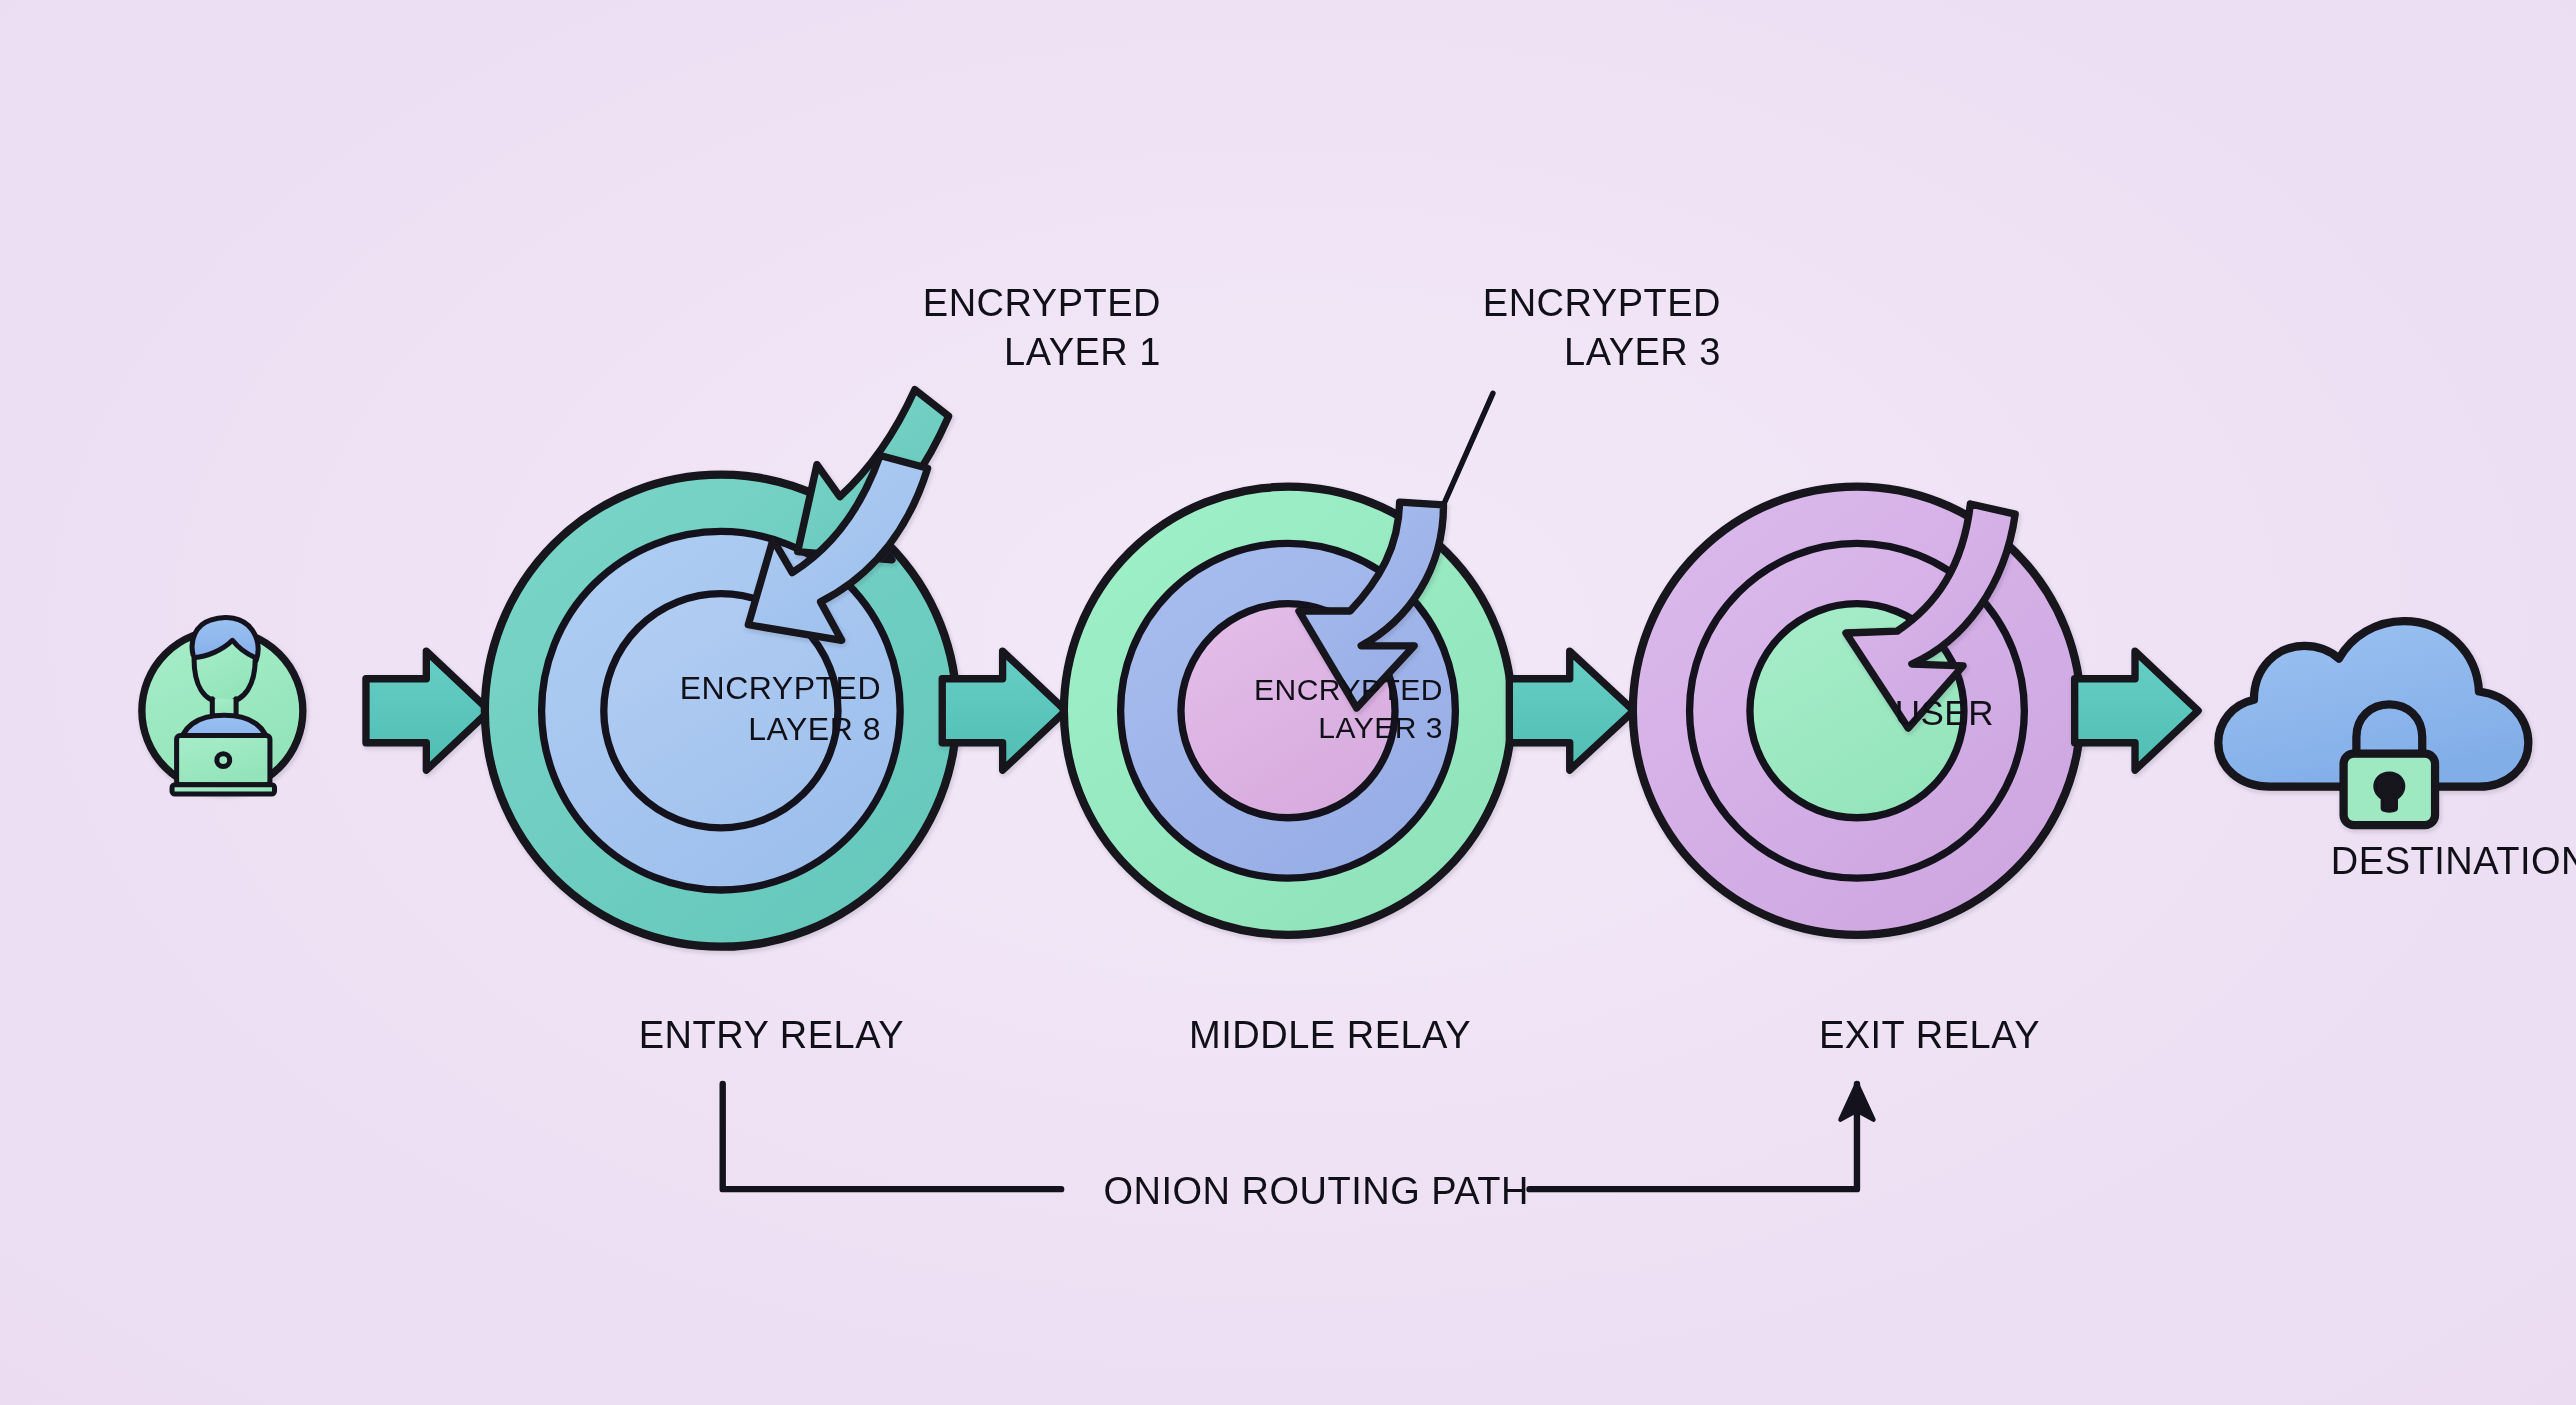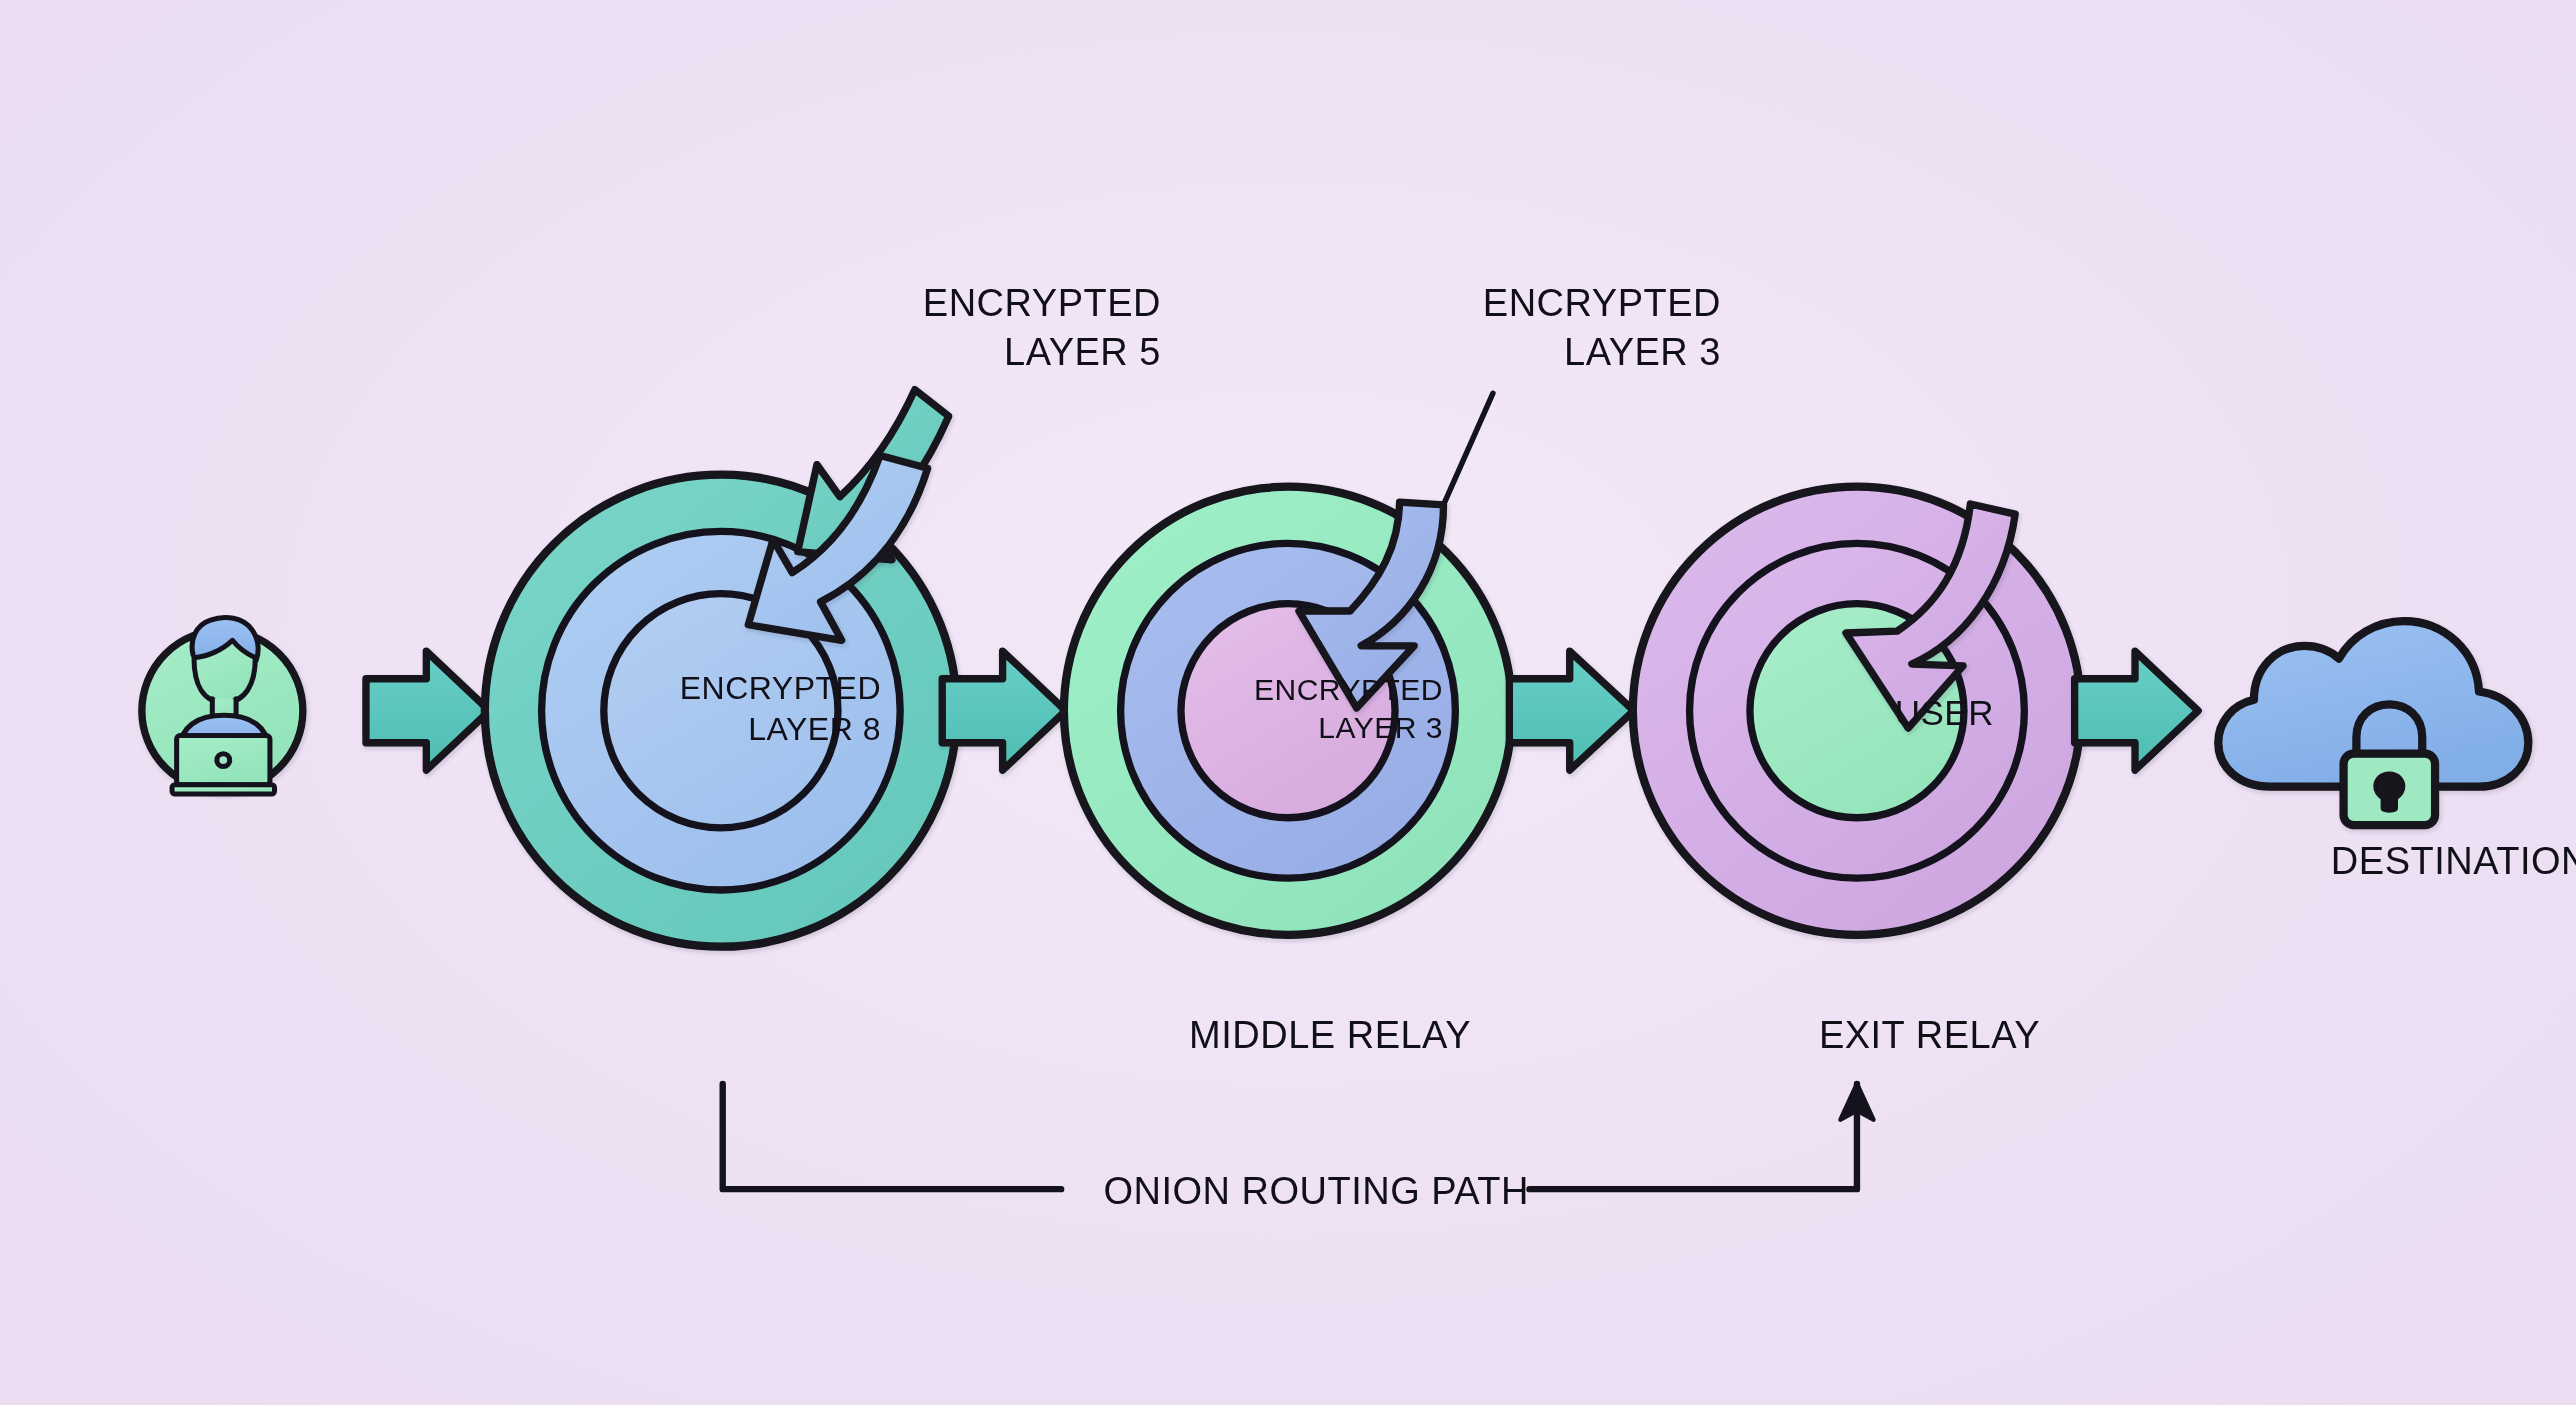--- a/index.html
+++ b/index.html
@@ -222,30 +222,31 @@
       <g fill="none" stroke-width="7">
         <path d="M 790 1185 L 790 1300 L 1160 1300"></path>
         <path d="M 1672 1300 L 2030 1300 L 2030 1185"></path>
         <path d="M 2030 1185 L 2012 1224 L 2030 1214 L 2048 1224 Z" fill="#14121c" stroke-width="5"></path>
       </g>
 
     </g>
   </svg>
 
 
-  <div class="lbl" style="left:768px; top:279px; width:393px; font-size:38px;"><span>ENCRYPTED</span><br><span>LAYER 5</span></div>
+  <div class="lbl" style="left:768px; top:279px; width:393px; font-size:38px;"><span>ENCRYPTED</span><br><span>LAYER 1</span></div>
 
   <div class="lbl" style="left:1328px; top:279px; width:393px; font-size:38px;"><span>ENCRYPTED</span><br><span>LAYER 3</span></div>
 
   <div class="lbl" style="left:561px; top:668px; width:320px; font-size:32px;"><span>ENCRYPTED</span><br><span>LAYER 8</span></div>
 
   <div class="lbl" style="left:1132px; top:671px; width:311px; font-size:30px;"><span>ENCRYPTED</span><br><span>LAYER 3</span></div>
 
   <div class="lbl" style="left:1720px; top:691px; width:274px; font-size:35px;"><span>USER</span></div>
 
+  <div class="lbl" style="left:538px; top:1011px; width:366px; font-size:38px;">ENTRY RELAY</div>
 
   <div class="lbl" style="left:1105px; top:1011px; width:366px; font-size:38px;">MIDDLE RELAY</div>
 
   <div class="lbl" style="left:1674px; top:1011px; width:366px; font-size:38px;">EXIT RELAY</div>
 
   <div class="lbl" style="left:2186px; top:837px; width:403px; font-size:38px;">DESTINATION</div>
 
   <div class="lbl" style="left:1061px; top:1167px; width:468px; font-size:38px;">ONION ROUTING PATH</div>
 
 </div>

